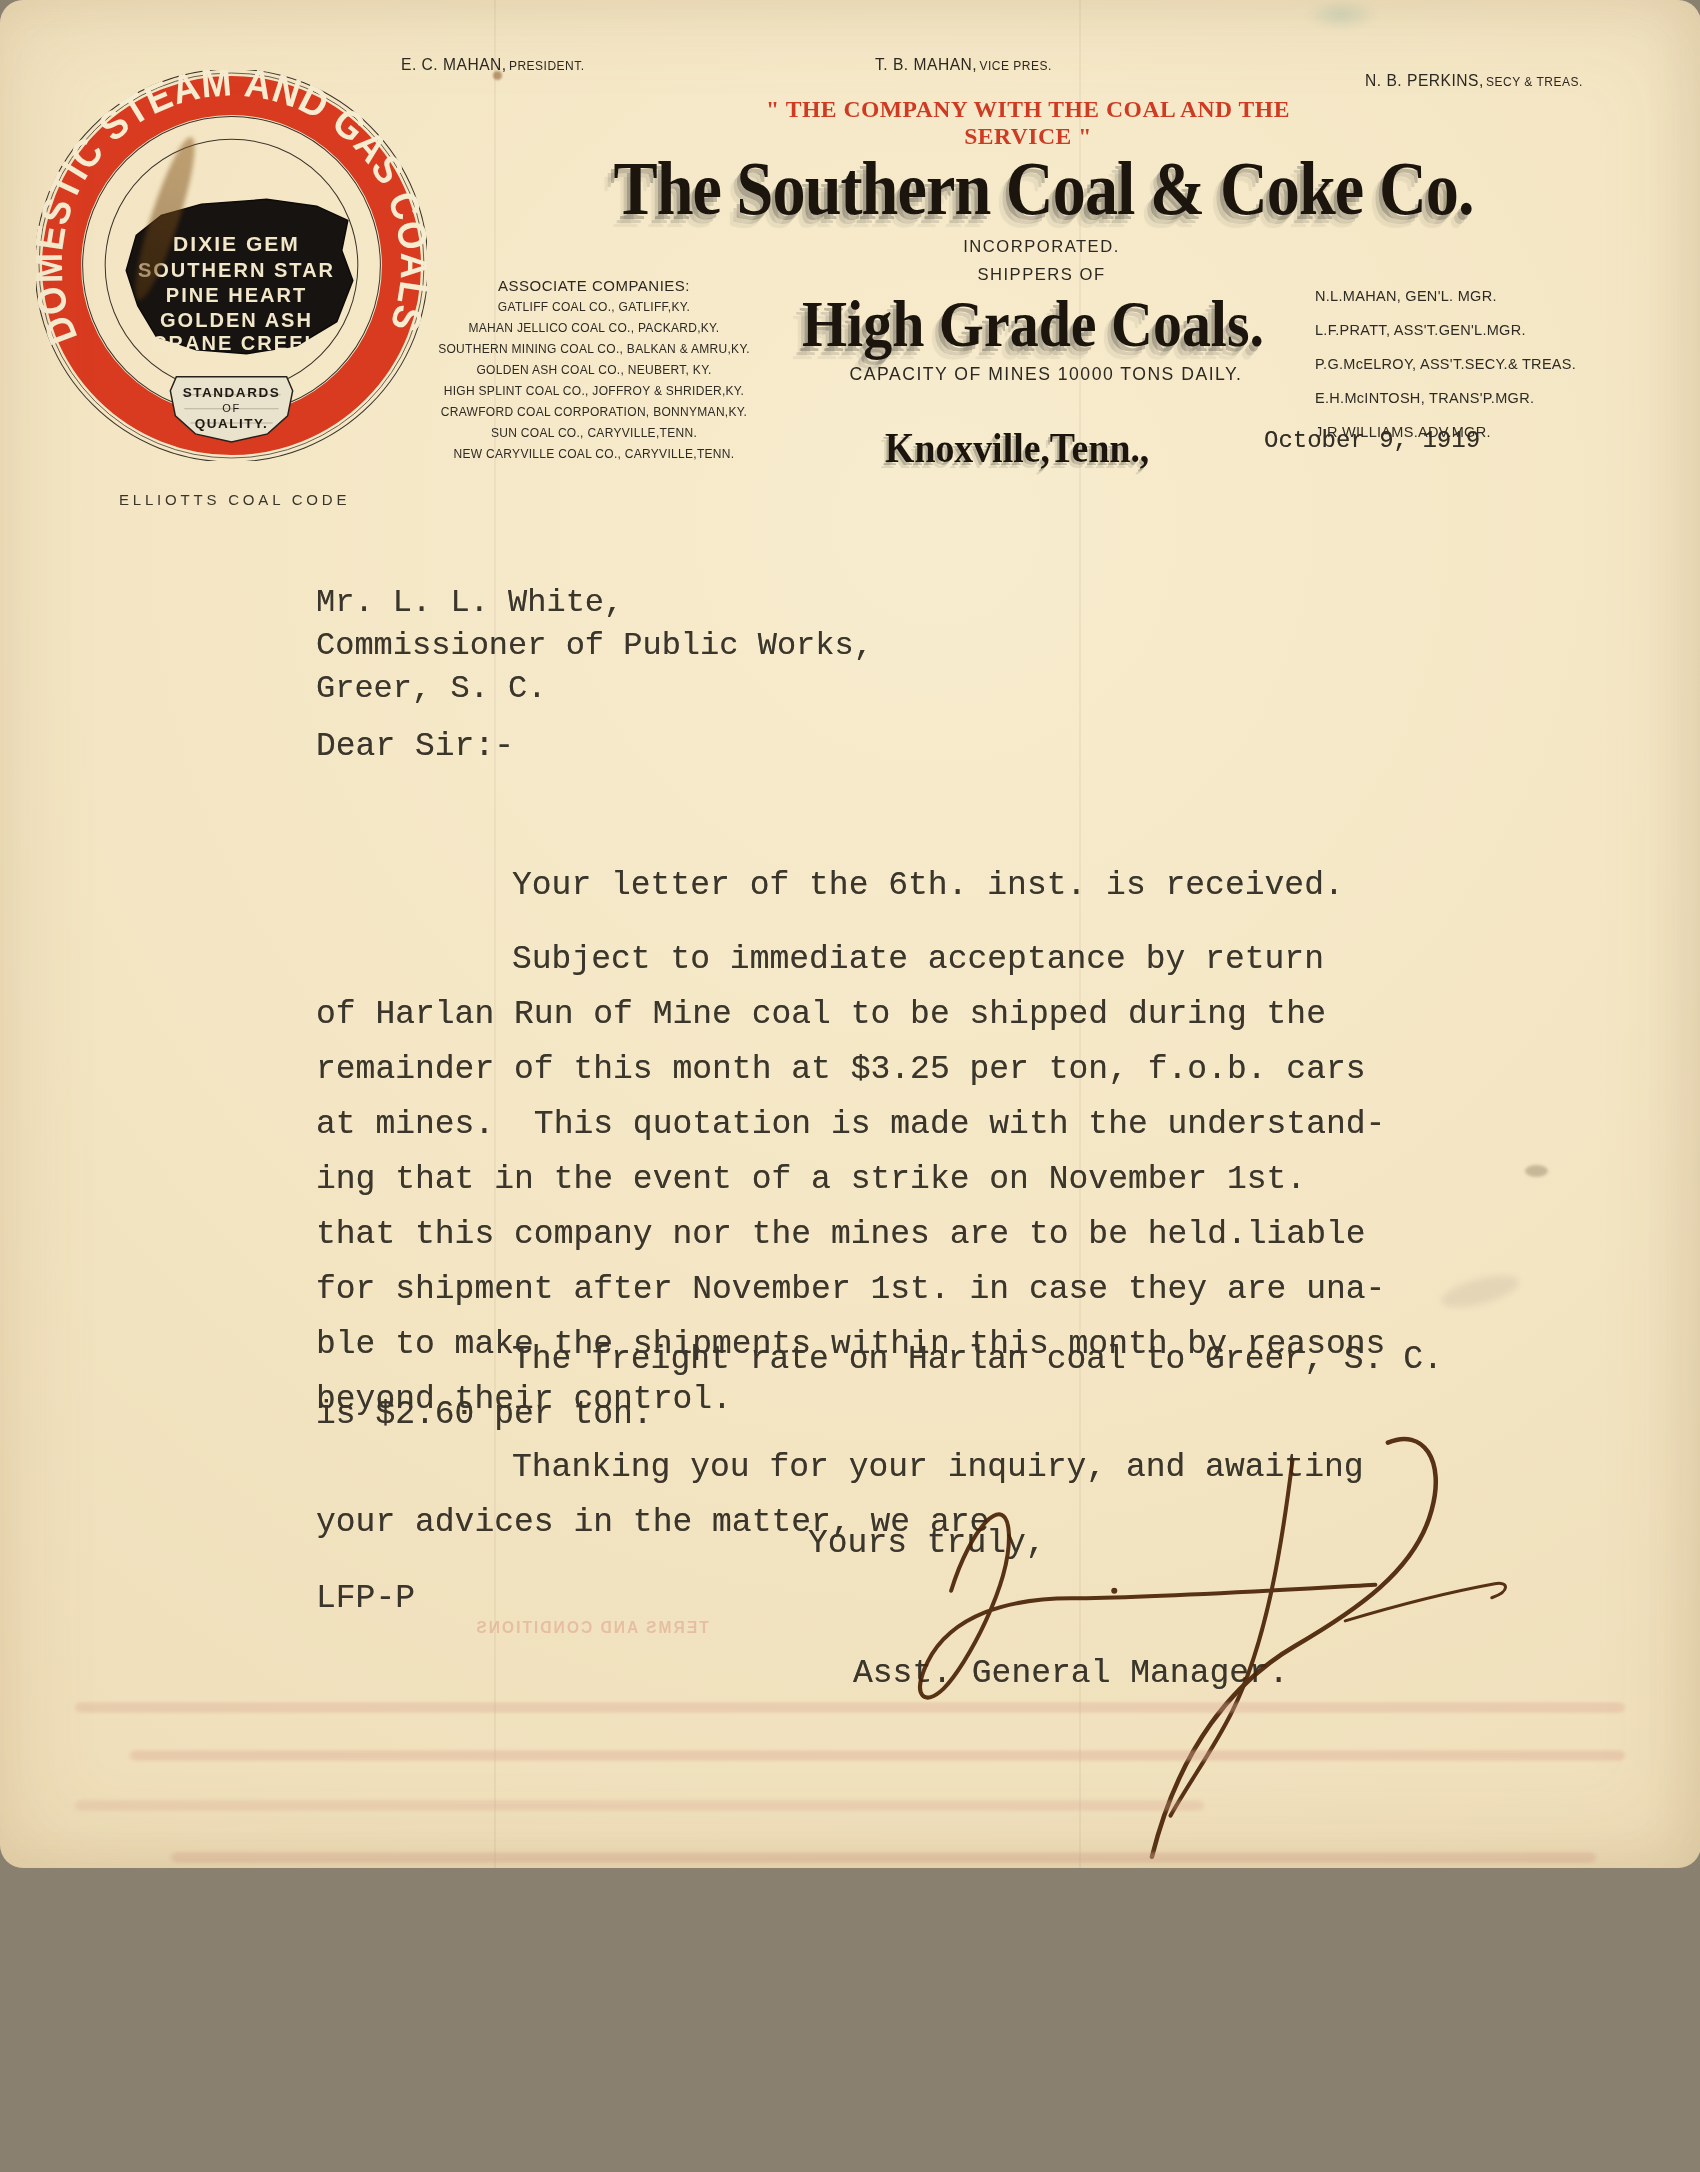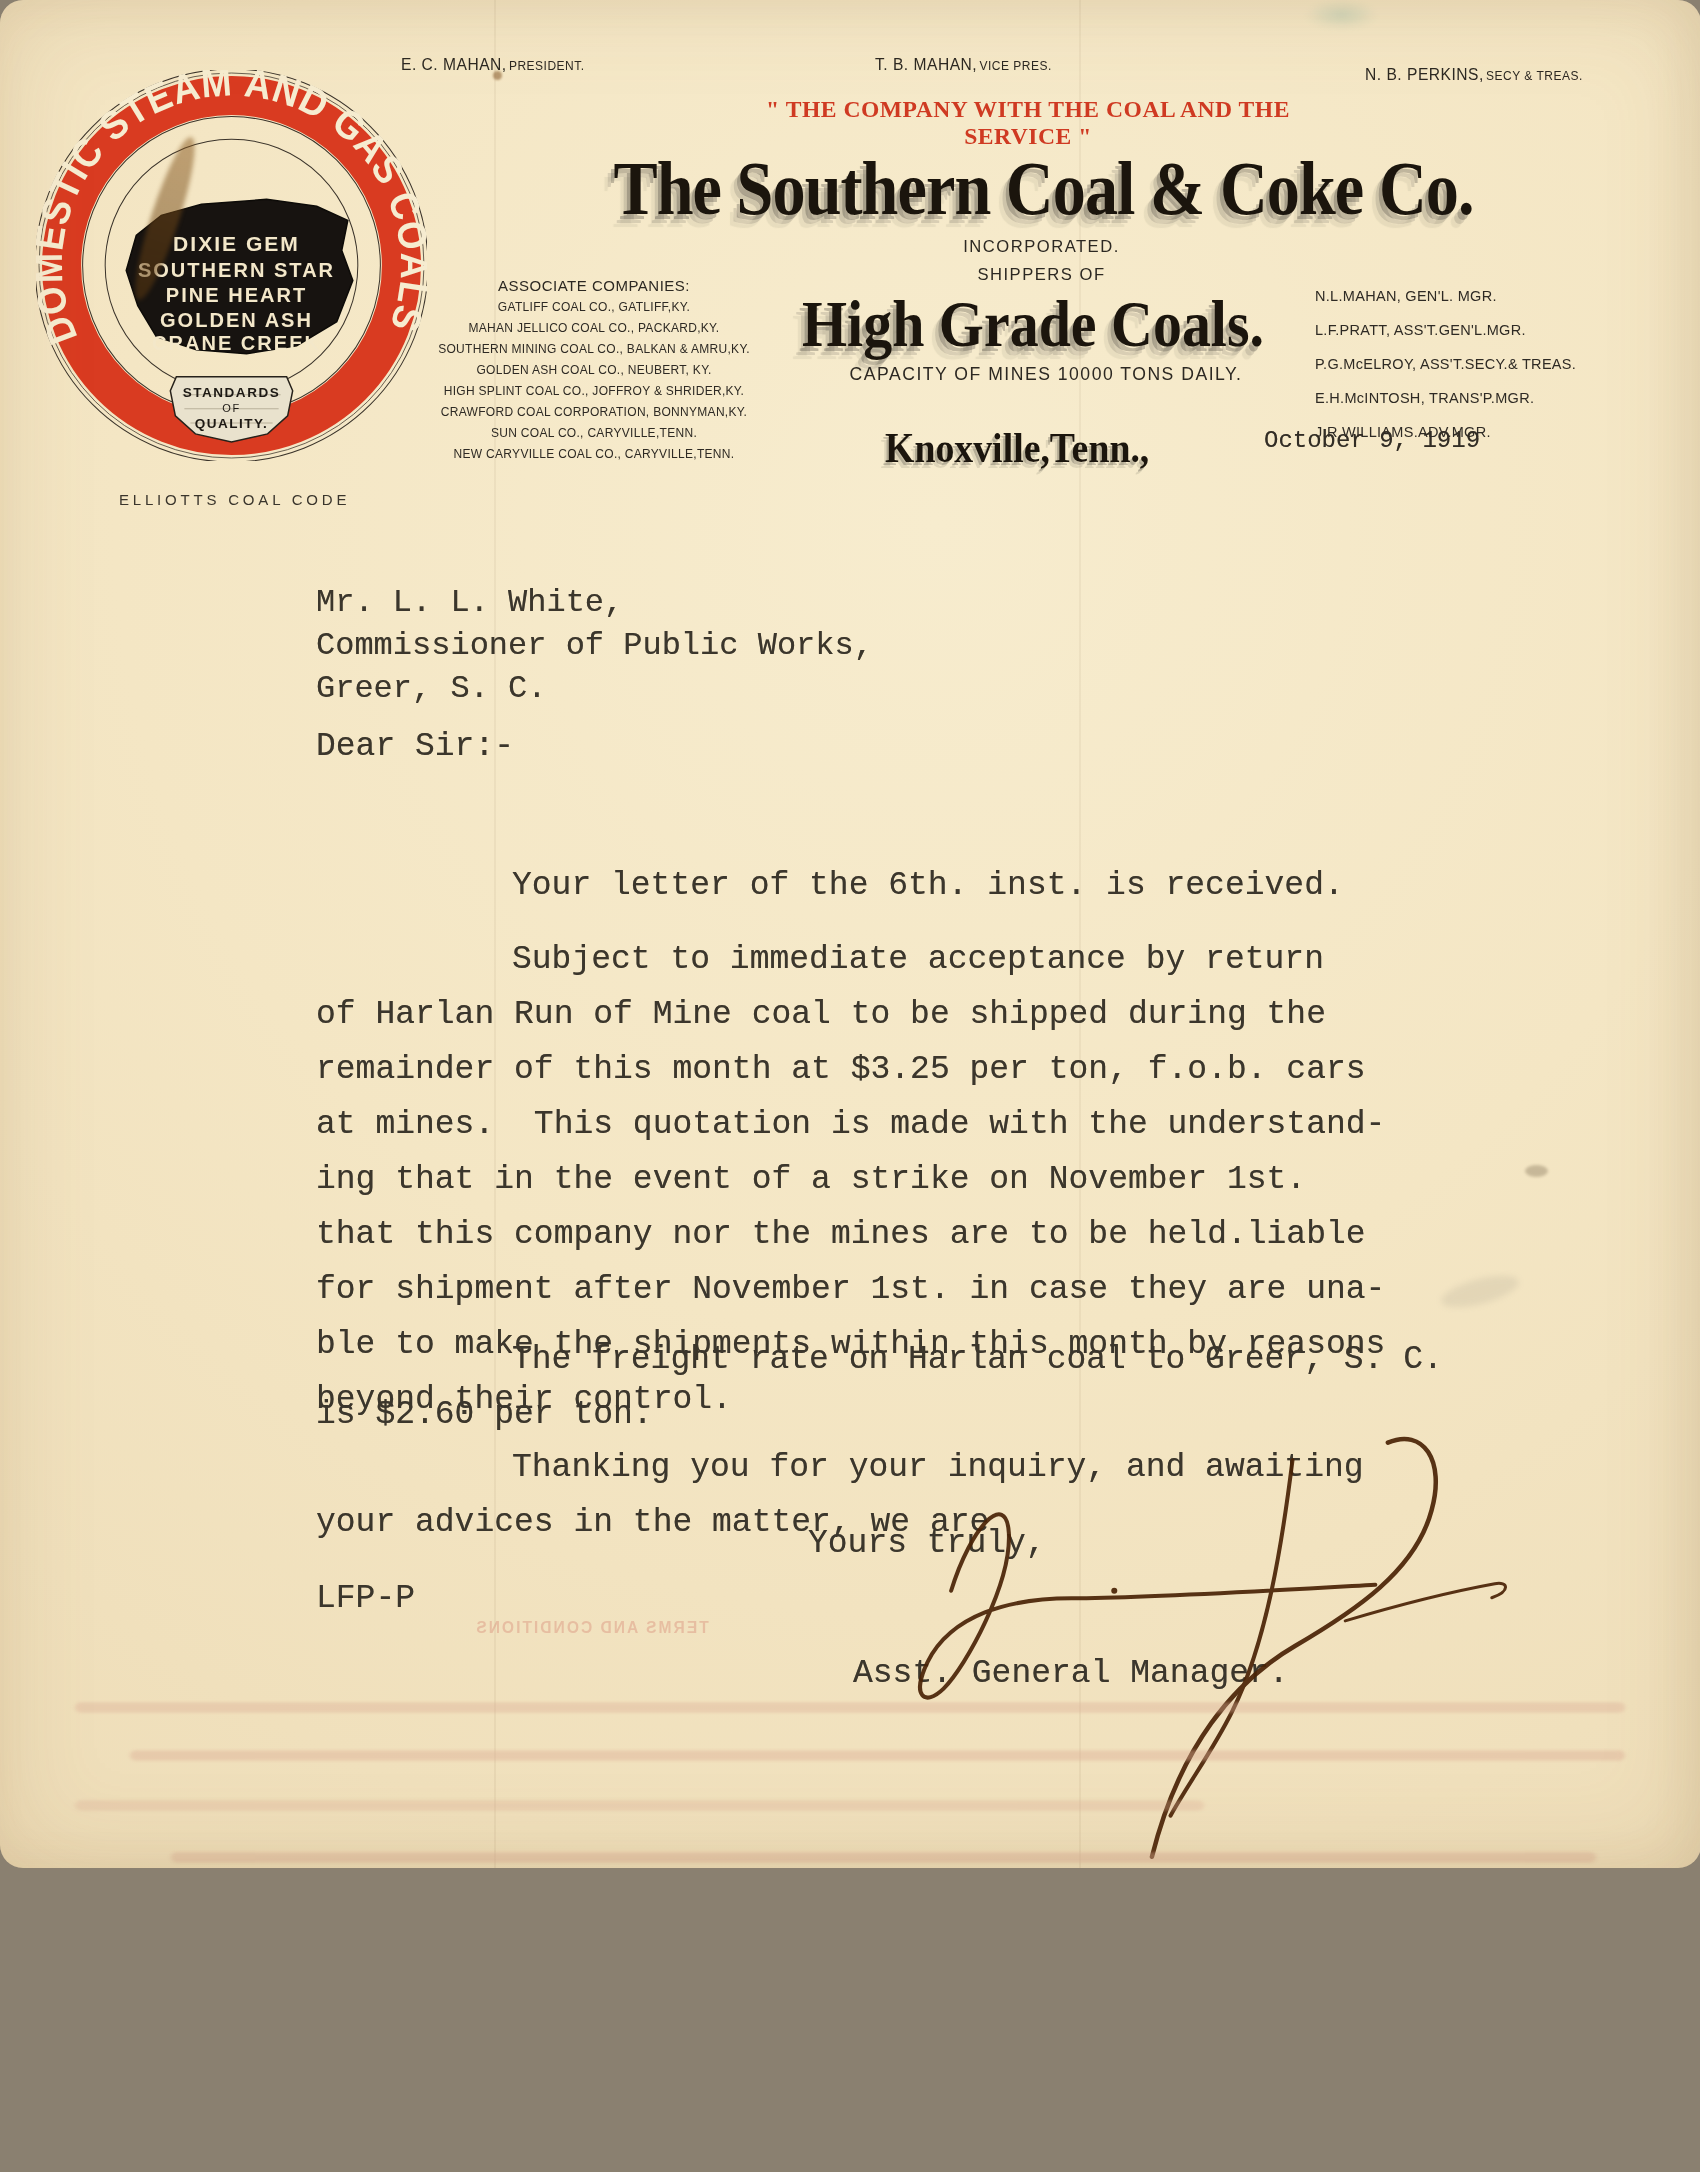--- a/index.html
+++ b/index.html
@@ -43,21 +43,21 @@
   <div class="crease" style="left:1079px;"></div>
 
   <div class="abs print officer" style="left:401px;top:56px;">
     <span class="nm">E. C. MAHAN,</span>
     <span class="tl">PRESIDENT.</span>
   </div>
   <div class="abs print officer" style="left:875px;top:56px;">
     <span class="nm">T. B. MAHAN,</span>
     <span class="tl">VICE PRES.</span>
   </div>
-  <div class="abs print officer" style="left:1365px;top:66px;text-align:right;">
+  <div class="abs print officer" style="left:1365px;top:72px;text-align:right;">
     <span class="nm">N. B. PERKINS,</span>
     <span class="tl">SECY &amp; TREAS.</span>
   </div>
 
   <div class="abs serifhead redtxt center" style="left:712px;top:96px;width:632px;font-size:23.6px;letter-spacing:0.5px;white-space:normal;">" THE COMPANY WITH THE COAL AND THE SERVICE "</div>
 
   <div class="abs serifhead engrave center" style="left:542px;top:146px;width:1003px;font-size:69px;letter-spacing:-1px;transform:scale(.96,1.1);transform-origin:center top;">The Southern Coal &amp; Coke Co.</div>
 
   <div class="abs print center" style="left:891px;top:237px;width:301px;font-size:16.6px;letter-spacing:1.5px;">INCORPORATED.</div>
   <div class="abs print center" style="left:891px;top:265px;width:301px;font-size:16.6px;letter-spacing:1.5px;">SHIPPERS OF</div>

